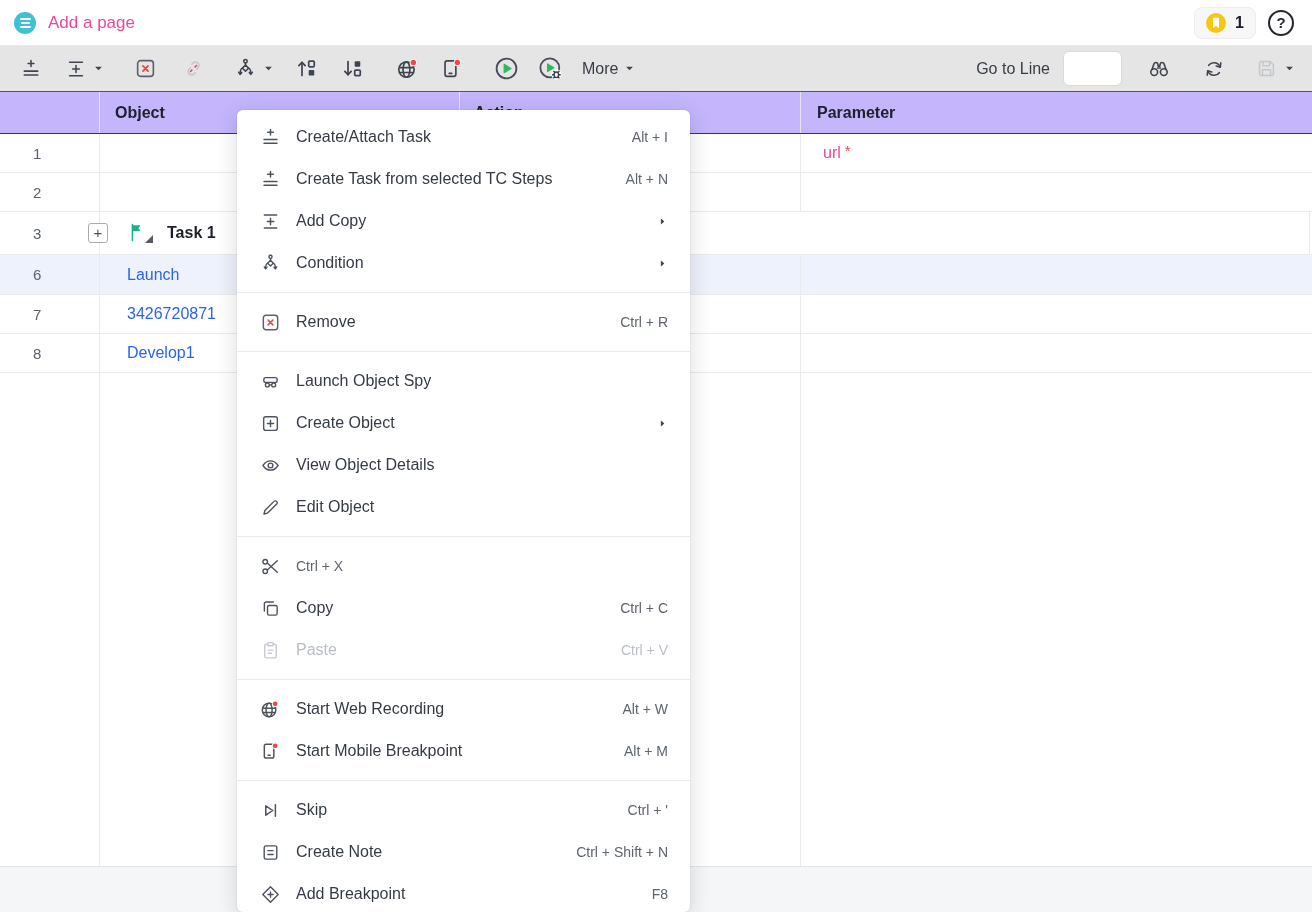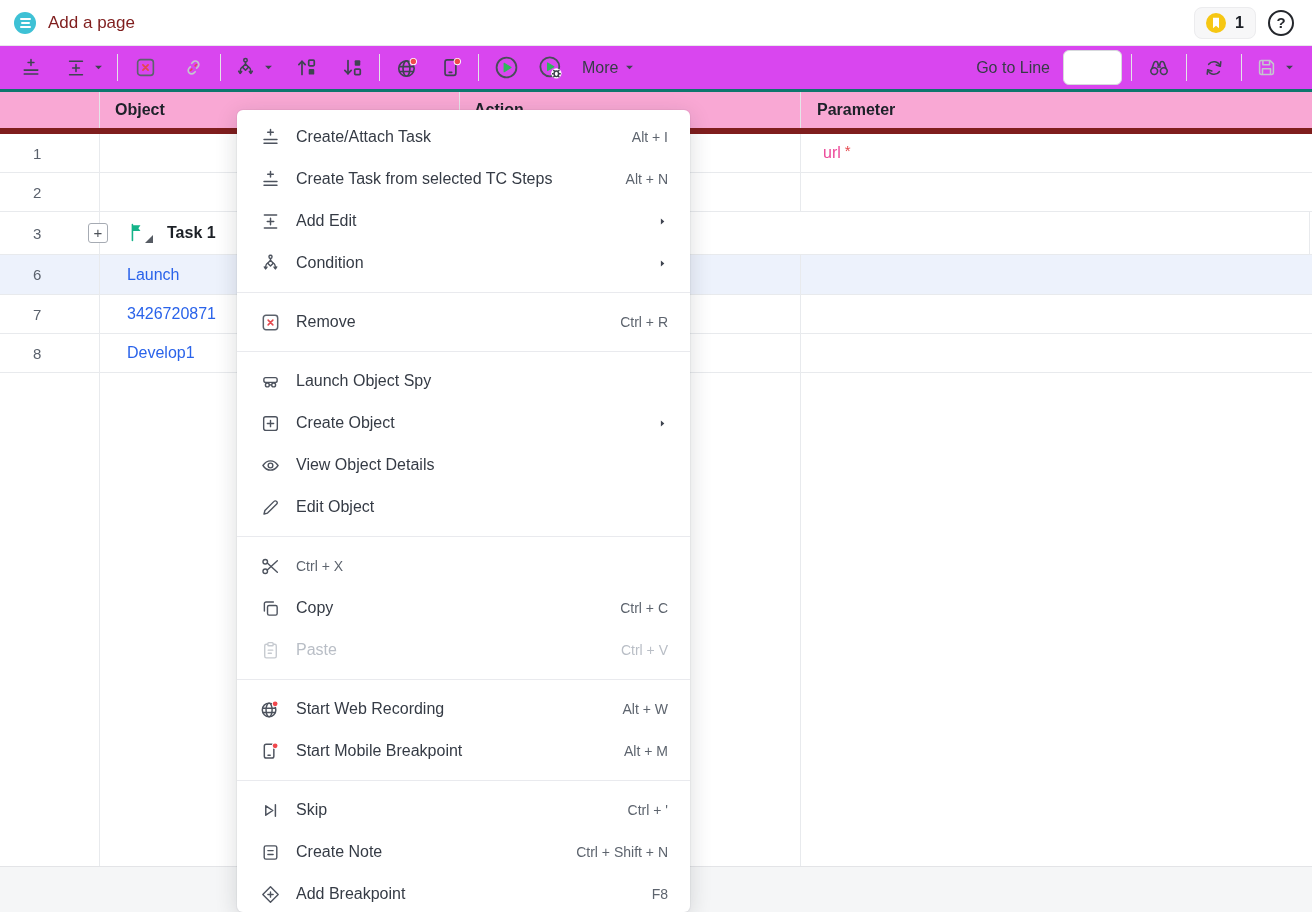--- a/index.html
+++ b/index.html
@@ -6,45 +6,45 @@
   html,body { width:1312px; height:912px; background:#fff; overflow:hidden;
               font-family:"Liberation Sans", sans-serif; color:#23272e; }
   .app { position:relative; width:1312px; height:912px; }
 
   
   .titlebar { height:46px; border-bottom:1px solid #e7e8ea; display:flex; align-items:center; padding:0 12px; background:#fff; }
   .tb-circle { width:22px; height:22px; border-radius:50%; background:#3ec1d5; display:flex; flex-direction:column;
                align-items:center; justify-content:center; gap:2px; margin:0 12px 0 2px; flex:none; }
   .tb-circle i { display:block; width:11px; height:2px; background:#fff; border-radius:1px; }
   .tb-circle i:nth-child(2){ width:9px; }
-  .tb-title { font-size:17px; color:#7f1d1d; }
+  .tb-title { font-size:17px; color:#ec4899; }
   .tb-right { margin-left:auto; display:flex; align-items:center; }
   .credits-btn { display:flex; align-items:center; gap:9px; background:#f7f7f8; border:1px solid #ececee;
                  border-radius:8px; height:32px; padding:0 11px; margin-right:12px; cursor:pointer; }
   .coin { width:20px; height:20px; border-radius:50%; background:#f6c713; display:flex; align-items:center; justify-content:center; }
   .credits-count { font-weight:700; font-size:16px; color:#1c2026; }
   .help-btn { width:26px; height:26px; border-radius:50%; border:2px solid #24272c; display:flex; align-items:center;
               justify-content:center; font-weight:700; font-size:15px; color:#24272c; margin-right:6px; cursor:pointer; }
 
   
-  .toolbar { height:46px; border-bottom:3px solid #0f766e; display:flex; align-items:center; padding:0 13px; background:#d946ef; }
+  .toolbar { height:46px; border-bottom:1px solid #0f766e; display:flex; align-items:center; padding:0 13px; background:#e5e5e5; }
   .tbtn { height:36px; min-width:36px; display:flex; align-items:center; justify-content:center; border-radius:6px;
           color:#3e4450; cursor:pointer; flex:none; padding:0 4px; }
   .tbtn.disabled { color:#c4c8cd; cursor:default; }
   .tsep { width:1px; height:27px; background:#e3e4e7; margin:0 9px; flex:none; }
   .ic { display:block; }
   .caret { color:#3e4450; margin-left:6px; display:flex; }
   .more-label { font-size:16px; color:#363c46; margin-left:10px; }
   .toolbar-right { margin-left:auto; display:flex; align-items:center; }
   .goto-label { font-size:16px; color:#363c46; margin-right:13px; }
   .goto-input { width:59px; height:35px; border:1px solid #d7d9dd; border-radius:6px; outline:none; padding:0 8px;
                 font-size:15px; font-family:"Liberation Sans",sans-serif; }
 
   
-  .grid-header { height:42px; background:#f9a8d4; border-bottom:6px solid #7f1d1d; display:flex; }
+  .grid-header { height:42px; background:#c4b5fd; border-bottom:1px solid #7f1d1d; display:flex; }
   .gh-cell { display:flex; align-items:center; font-weight:700; font-size:16px; color:#1d2129; }
   .gh-num { width:100px; border-right:1px solid #e4e6e9; }
   .gh-obj { width:360px; border-right:1px solid #e4e6e9; padding-left:15px; }
   .gh-act { width:341px; border-right:1px solid #e4e6e9; padding-left:14px; }
   .gh-par { flex:1; padding-left:16px; }
 
   .row { display:flex; border-bottom:1px solid #e8eaed; background:#fff; position:relative; }
   .c-num { width:100px; border-right:1px solid #e8eaed; display:flex; align-items:center; padding-left:33px;
            color:#5a616c; font-size:15px; }
   .c-obj { width:360px; border-right:1px solid #e8eaed; display:flex; align-items:center; padding-left:27px; }
@@ -493,21 +493,21 @@
         </span>
       <span class="mi-label">Create Task from selected TC Steps</span>
       <span class="mi-short">Alt + N</span>
     </div>
     <div class="mi">
       <span class="mi-ic">
           <svg class="ic" width="21" height="21">
             <use href="#i-add-step"></use>
           </svg>
         </span>
-      <span class="mi-label">Add Edit</span>
+      <span class="mi-label">Add Copy</span>
       <span class="mi-caret">
           <svg class="ic" width="11" height="11">
             <use href="#i-caret-right"></use>
           </svg>
         </span>
     </div>
     <div class="mi">
       <span class="mi-ic">
           <svg class="ic" width="21" height="21">
             <use href="#i-condition"></use>

